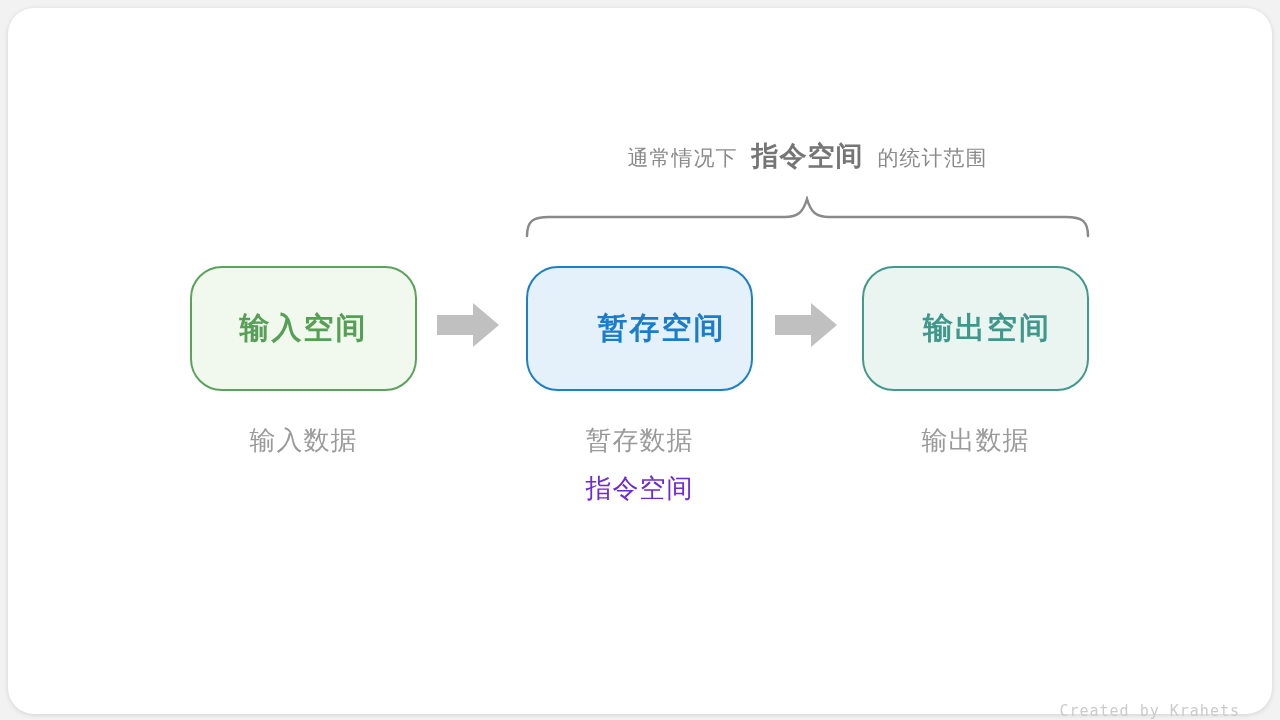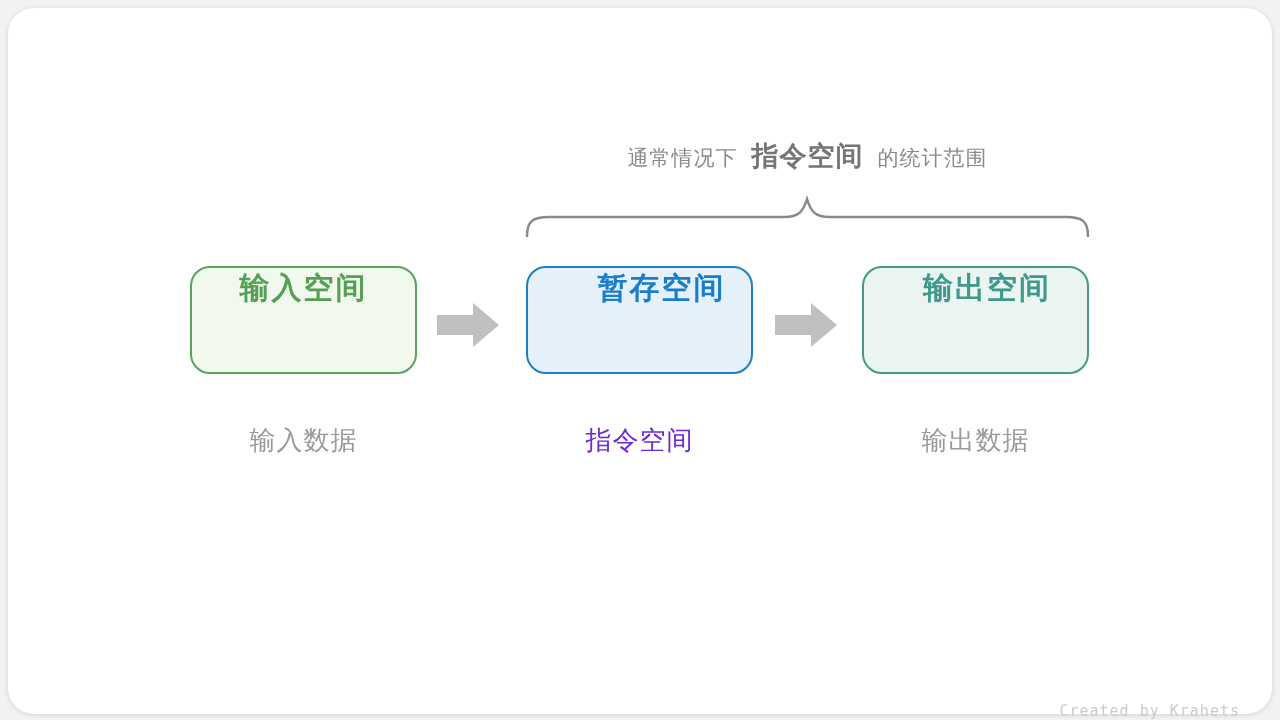--- a/index.html
+++ b/index.html
@@ -28,24 +28,24 @@
   .title-regular { font-size: 21px; color: #8a8a8a; letter-spacing: 1px; }
   .title-bold { font-size: 27px; font-weight: bold; color: #757575; letter-spacing: 1px; }
   
   .brace-wrap {
     position: absolute;
     left: 525px; top: 196px; width: 565px; height: 44px;
   }
   
   .space-box {
     position: absolute;
-    top: 266px; width: 227px; height: 108px;
+    top: 266px; width: 227px; height: 125px;
     border: 2px solid #888;
-    border-radius: 20px;
-    display: flex; justify-content: center;
+    border-radius: 32px;
+    display: flex; align-items: center; justify-content: center;
   }
   .box-1 { left: 190px; }
   .box-2 { left: 526px; padding-left: 44px; }
   .box-3 { left: 862px; padding-left: 23px; }
   .box-label {
     font-size: 30px; font-weight: bold; letter-spacing: 2px;
   }
   
   .arrow-wrap {
     position: absolute; top: 300px; width: 64px; height: 50px;
@@ -113,19 +113,20 @@
 </div>
 
 <div class="space-box box-3" style="border-color: rgb(68, 153, 139); background: rgb(234, 245, 241);">
   <span class="box-label" style="color: rgb(63, 152, 139);">输出空间</span>
 </div>
 
 <div class="notes notes-1">
     <div class="note-line" style="color: rgb(154, 154, 154);">输入数据</div>
   </div>
 <div class="notes notes-2">
+    <div class="note-line" style="color: rgb(154, 154, 154);">暂存数据</div>
     <div class="note-line" style="color: #6d28d9;">指令空间</div>
   </div>
 <div class="notes notes-3">
     <div class="note-line" style="color: rgb(154, 154, 154);">输出数据</div>
   </div>
 
 <div class="credit">Created by Krahets</div>
 
 </body></html>

